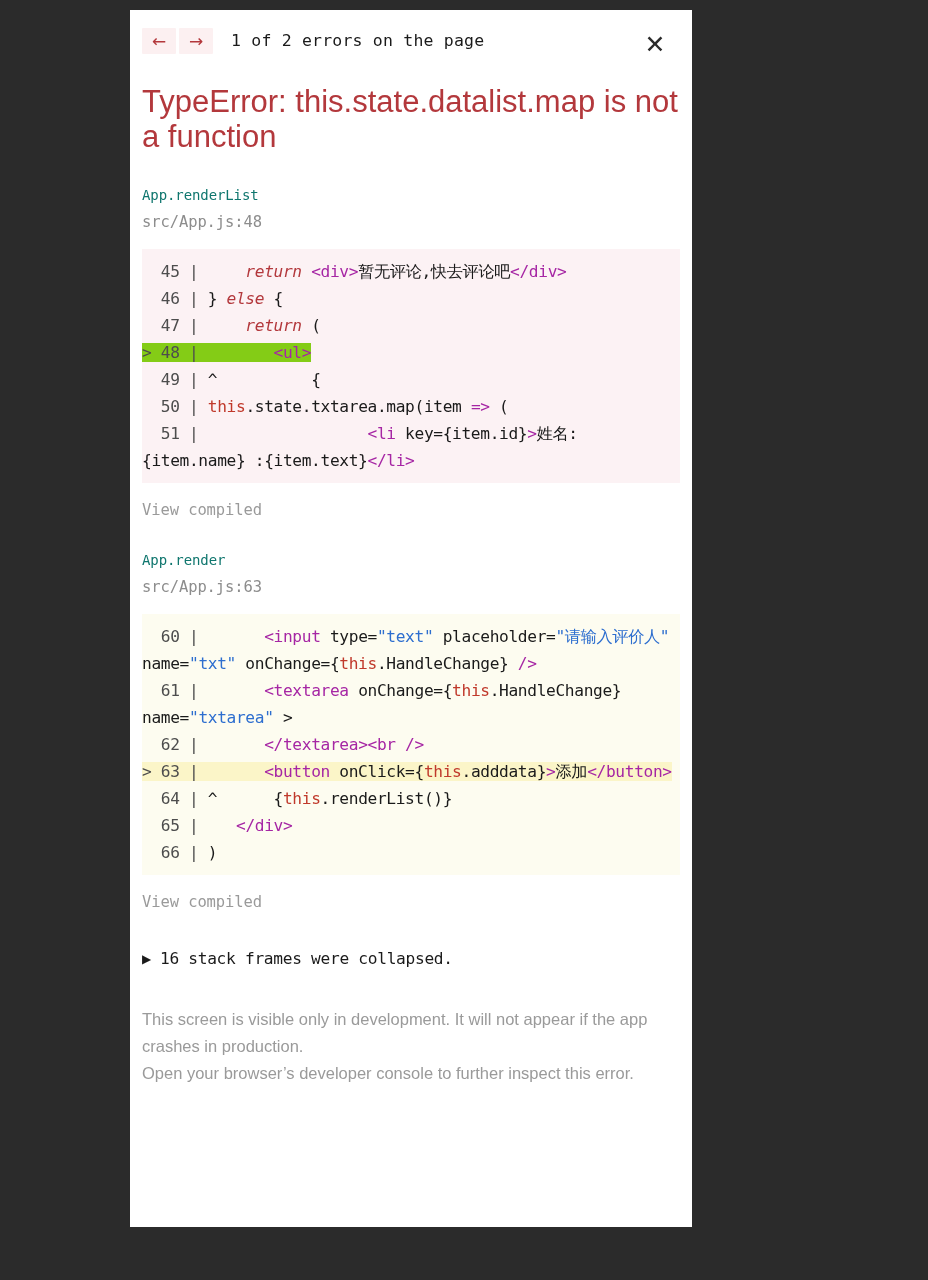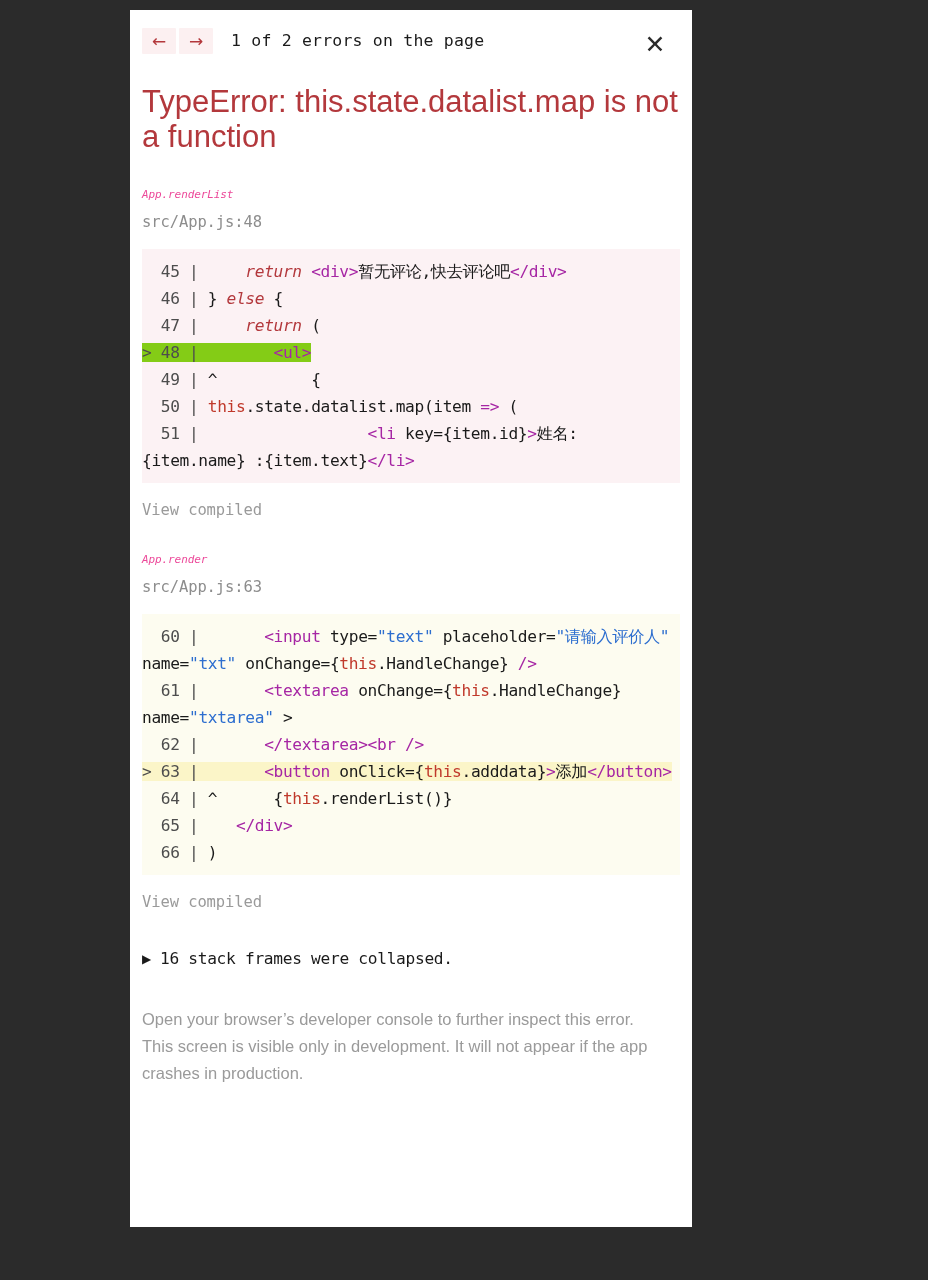--- a/index.html
+++ b/index.html
@@ -88,25 +88,24 @@
     font-weight: 400;
     margin: 16px 0 0 0;
     padding: 0;
     word-break: break-word;
   }
 
   
   .frame-block { margin-top: 30px; }
   .frame-fn {
     font-family: "DejaVu Sans Mono", monospace;
-    font-size: 11px;
-    color: #ec4899;
+    font-size: 14px;
+    color: #0f766e;
     line-height: 22px;
     letter-spacing: -0.1px;
-    font-style: italic;
   }
   .frame-loc {
     font-family: "DejaVu Sans Mono", monospace;
     font-size: 15.5px;
     color: #8d8d8d;
     line-height: 22px;
     margin-top: 5px;
     letter-spacing: -0.1px;
   }
 
@@ -195,21 +194,21 @@
 
     <div id="frames-host">
         <div class="frame-block">
           <div class="frame-fn">App.renderList</div>
           <div class="frame-loc">src/App.js:48</div>
           <pre class="code pink"><span class="ln"><span class="t-num">  45 |</span><span class="t-kw">     return </span><span class="t-tag">&lt;div&gt;</span><span class="t-plain">暂无评论,快去评论吧</span><span class="t-tag">&lt;/div&gt;</span></span>
 <span class="ln"><span class="t-num">  46 |</span><span class="t-plain"> } </span><span class="t-kw">else</span><span class="t-plain"> {</span></span>
 <span class="ln"><span class="t-num">  47 |</span><span class="t-kw">     return</span><span class="t-plain"> (</span></span>
 <span class="ln hl-pink"><span class="t-num">&gt; 48 |</span><span class="t-plain">        </span><span class="t-tag">&lt;ul&gt;</span></span>
 <span class="ln"><span class="t-num">  49 |</span><span class="t-plain"> ^          {</span></span>
-<span class="ln"><span class="t-num">  50 |</span><span class="t-plain"> </span><span class="t-this">this</span><span class="t-plain">.state.datalist.map(item </span><span class="t-op">=&gt;</span><span class="t-plain"> (</span></span>
+<span class="ln"><span class="t-num">  50 |</span><span class="t-plain"> </span><span class="t-this">this</span><span class="t-plain">.state.txtarea.map(item </span><span class="t-op">=&gt;</span><span class="t-plain"> (</span></span>
 <span class="ln"><span class="t-num">  51 |</span><span class="t-plain">                  </span><span class="t-tag">&lt;li</span><span class="t-plain"> key={item.id}</span><span class="t-tag">&gt;</span><span class="t-plain">姓名:{item.name} :{item.text}</span><span class="t-tag">&lt;/li&gt;</span></span></pre>
           <span class="view-compiled">View compiled</span>
         </div>
         <div class="frame-block">
           <div class="frame-fn">App.render</div>
           <div class="frame-loc">src/App.js:63</div>
           <pre class="code cream"><span class="ln"><span class="t-num">  60 |</span><span class="t-plain">       </span><span class="t-tag">&lt;input</span><span class="t-plain"> type=</span><span class="t-str">"text"</span><span class="t-plain"> placeholder=</span><span class="t-str">"请输入评价人"</span><span class="t-plain"> name=</span><span class="t-str">"txt"</span><span class="t-plain"> onChange={</span><span class="t-this">this</span><span class="t-plain">.HandleChange}</span><span class="t-tag"> /&gt;</span></span>
 <span class="ln"><span class="t-num">  61 |</span><span class="t-plain">       </span><span class="t-tag">&lt;textarea</span><span class="t-plain"> onChange={</span><span class="t-this">this</span><span class="t-plain">.HandleChange}</span><span class="t-plain"> name=</span><span class="t-str">"txtarea"</span><span class="t-plain"> &gt;</span></span>
 <span class="ln"><span class="t-num">  62 |</span><span class="t-plain">       </span><span class="t-tag">&lt;/textarea&gt;&lt;br /&gt;</span></span>
 <span class="ln hl-cream"><span class="t-num">&gt; 63 |</span><span class="t-plain">       </span><span class="t-tag">&lt;button</span><span class="t-plain"> onClick={</span><span class="t-this">this</span><span class="t-plain">.adddata}</span><span class="t-tag">&gt;</span><span class="t-plain">添加</span><span class="t-tag">&lt;/button&gt;</span></span>
@@ -219,18 +218,18 @@
           <span class="view-compiled">View compiled</span>
         </div>
       </div>
 
     <div class="collapsed-row">
       <span class="tri">▶</span>
       <span>16 stack frames were collapsed.</span>
     </div>
 
     <div class="footer-note">
+      <p>This screen is visible only in development. It will not appear if the app crashes in production.</p>
       <p>Open your browser’s developer console to further inspect this error.</p>
-      <p>This screen is visible only in development. It will not appear if the app crashes in production.</p>
     </div>
 
   </div>
 </div>
 
 </body></html>

